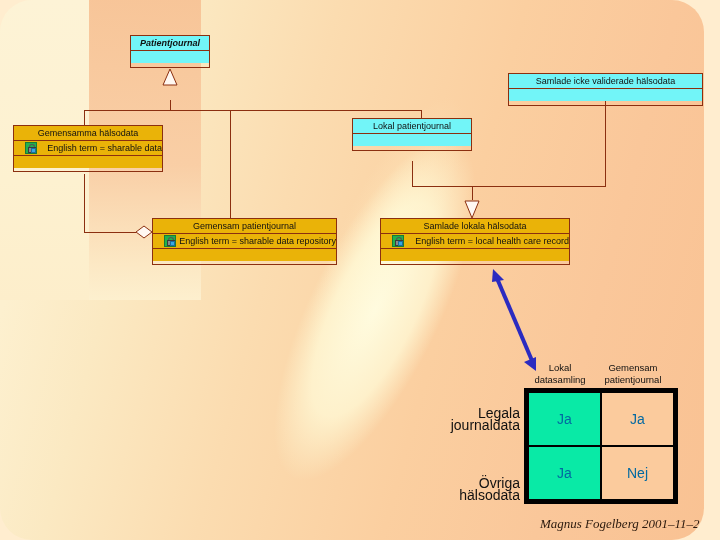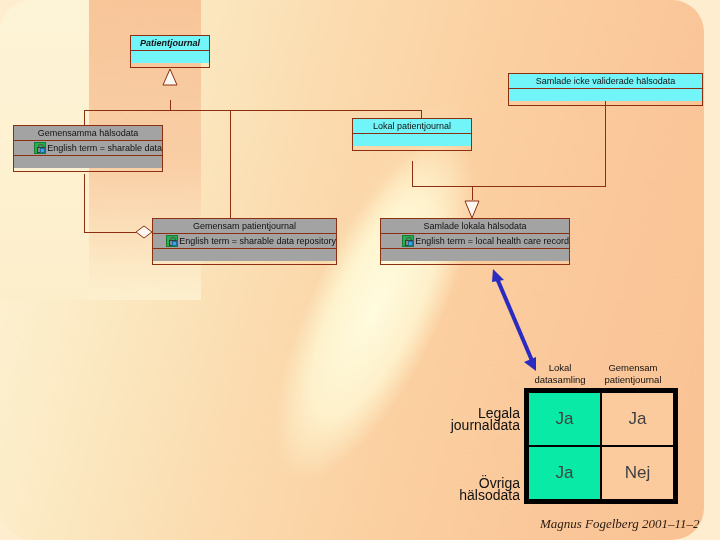--- a/index.html
+++ b/index.html
@@ -48,25 +48,25 @@
   .cls{position:absolute;border:1px solid #8b2f10;box-sizing:border-box;}
   .cls .row{
     border-bottom:1px solid #8b2f10;
     box-sizing:border-box;
     display:flex;align-items:center;
     font-size:9px;color:#111;line-height:1;
     white-space:nowrap;overflow:hidden;
   }
   .cls .row:last-child{border-bottom:none;}
   .cls .name{justify-content:center;height:15px;}
-  .cls .attr{justify-content:flex-end;height:15px;padding-left:11px;}
+  .cls .attr{justify-content:space-between;height:15px;padding-left:11px;}
   .cls .empty{height:12px;}
   .cls.blue .row{background:#72f5f8;}
   .cls.blue .name{background:#72f5f8;}
-  .cls.yellow .row{background:#a3a3a3;}
+  .cls.yellow .row{background:#eab308;}
   .italic{font-style:italic;font-weight:bold;font-size:9px;}
 
   .lockicon{
     width:12px;height:12px;flex:0 0 12px;margin-right:1px;
     position:relative;display:inline-block;
     background:#22b14c;border:1px solid #1a7a36;box-sizing:border-box;
   }
   .lockicon:before{
     content:"";position:absolute;left:3px;top:1px;width:6px;height:4px;
     border:1.5px solid #555;border-bottom:none;border-radius:3px 3px 0 0;
@@ -79,21 +79,21 @@
   .lockicon .dot{
     position:absolute;right:0px;bottom:0px;width:5px;height:5px;
     background:#39a7e0;border:1px solid #1b6d9e;box-sizing:border-box;z-index:3;
   }
 
   
   .tbl{position:absolute;left:524px;top:388px;border:3px solid #000;box-sizing:border-box;}
   .tbl table{border-collapse:collapse;}
   .tbl td{
     width:73px;height:54px;text-align:center;vertical-align:middle;
-    font-size:17px;color:#404040;border:2px solid #000;box-sizing:border-box;
+    font-size:14px;color:#0369a1;border:2px solid #000;box-sizing:border-box;
   }
   .tbl td.green{background:#09eaa6;}
   .tbl td.peach{background:#fbcb9d;}
   .colhead{
     position:absolute;text-align:center;font-size:9.5px;color:#111;line-height:12px;width:78px;
   }
   .rowhead{
     position:absolute;text-align:right;font-size:14px;color:#111;line-height:12px;width:72px;
   }
   .sig{

